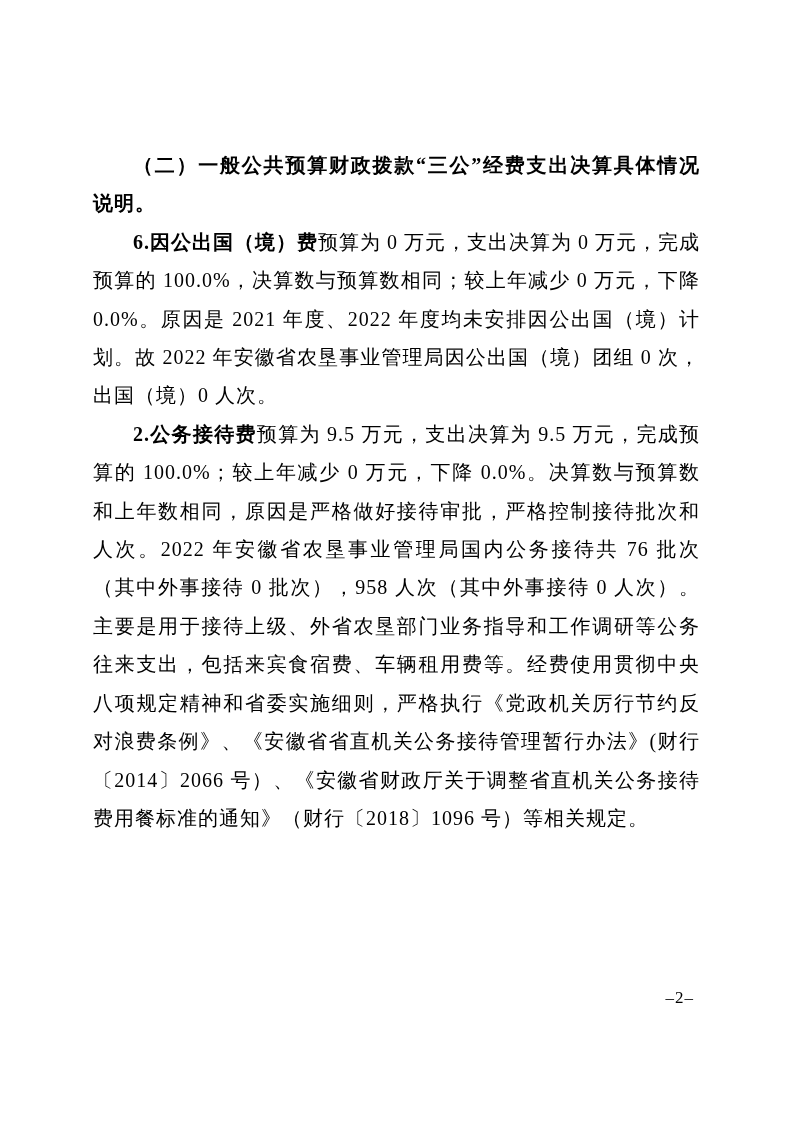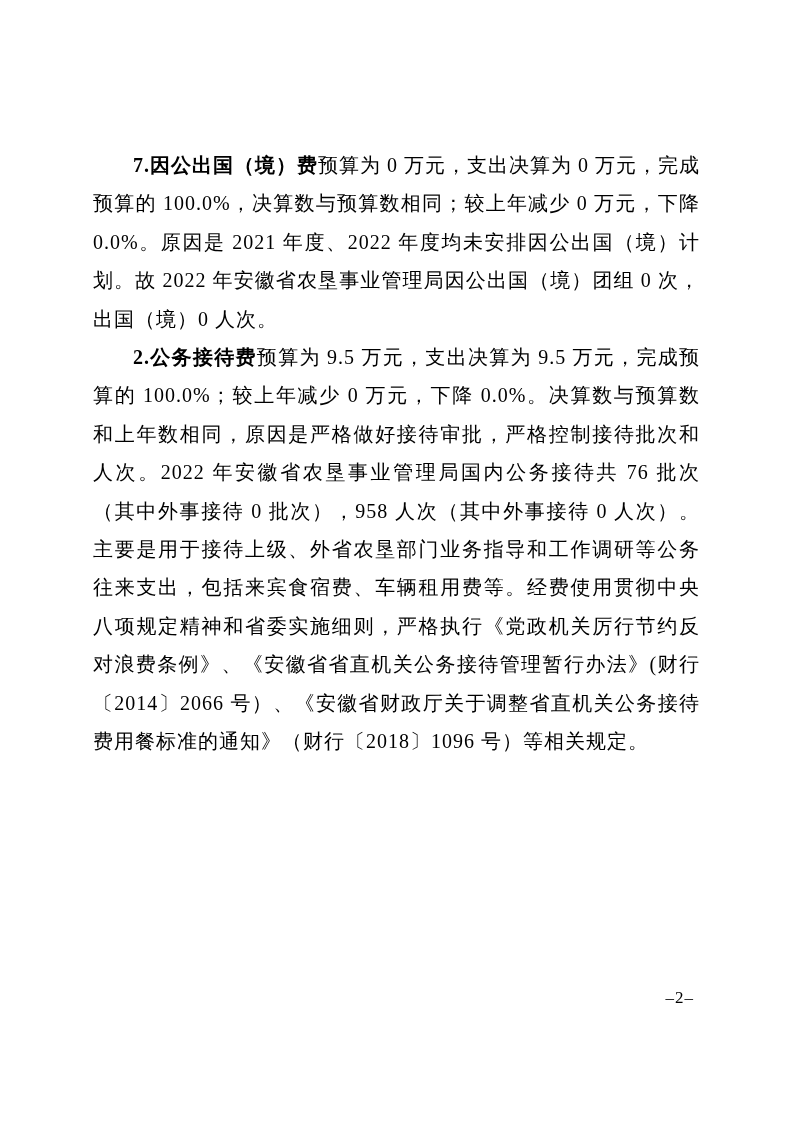--- a/index.html
+++ b/index.html
@@ -45,17 +45,18 @@
     font-size: 17px;
     letter-spacing: 1px;
     color: #000000;
   }
 </style>
 </head>
 <body>
 
 <div class="page">
   <div class="content">
-    <p class="para"><span class="lead">7.因公出国（境）费</span><span>预算为 0 万元，支出决算为 0 万元，完成预算的 100.0%，决算数与预算数相同；较上年减少 0 万元，下降 0.0%。原因是 2021 年度、2022 年度均未安排因公出国（境）计划。故 2022 年安徽省农垦事业管理局因公出国（境）团组 0 次，出国（境）0 人次。</span></p>
+    <p class="heading">（二）一般公共预算财政拨款“三公”经费支出决算具体情况说明。</p>
+    <p class="para"><span class="lead">6.因公出国（境）费</span><span>预算为 0 万元，支出决算为 0 万元，完成预算的 100.0%，决算数与预算数相同；较上年减少 0 万元，下降 0.0%。原因是 2021 年度、2022 年度均未安排因公出国（境）计划。故 2022 年安徽省农垦事业管理局因公出国（境）团组 0 次，出国（境）0 人次。</span></p>
     <p class="para"><span class="lead">2.公务接待费</span><span>预算为 9.5 万元，支出决算为 9.5 万元，完成预算的 100.0%；较上年减少 0 万元，下降 0.0%。决算数与预算数和上年数相同，原因是严格做好接待审批，严格控制接待批次和人次。2022 年安徽省农垦事业管理局国内公务接待共 76 批次（其中外事接待 0 批次），958 人次（其中外事接待 0 人次）。主要是用于接待上级、外省农垦部门业务指导和工作调研等公务往来支出，包括来宾食宿费、车辆租用费等。经费使用贯彻中央八项规定精神和省委实施细则，严格执行《党政机关厉行节约反对浪费条例》、《安徽省省直机关公务接待管理暂行办法》(财行〔2014〕2066 号）、《安徽省财政厅关于调整省直机关公务接待费用餐标准的通知》（财行〔2018〕1096 号）等相关规定。</span></p>
   </div>
   <div class="page-number">–2–</div>
 </div>
 
 </body></html>

